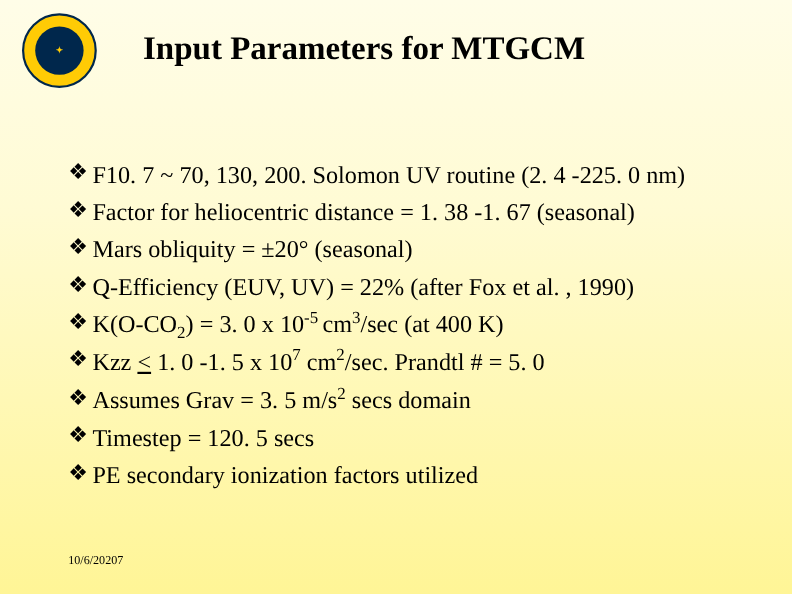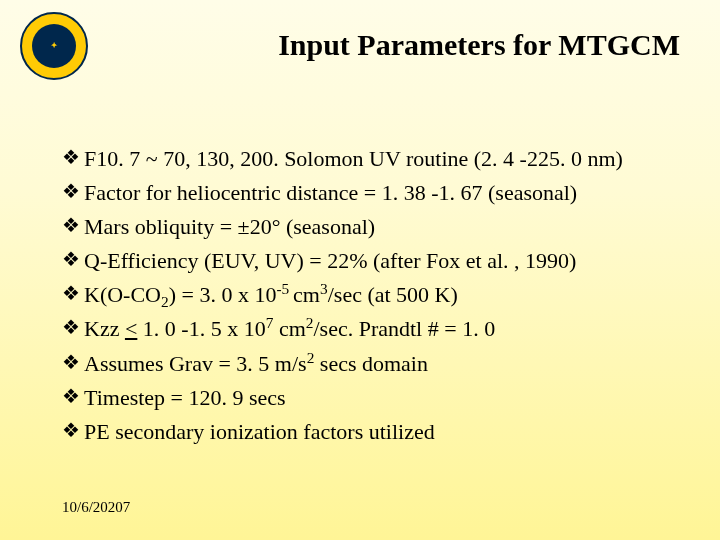--- a/index.html
+++ b/index.html
@@ -53,21 +53,20 @@
     line-height: 1;
   }
   .title {
     position: absolute;
     top: 28px;
     left: 130px;
     right: 40px;
     font-size: 30px;
     font-weight: bold;
     color: #000;
-    text-align: right;
   }
   .body {
     position: absolute;
     top: 142px;
     left: 62px;
     right: 40px;
   }
   .bullet-row {
     display: flex;
     align-items: flex-start;
@@ -84,21 +83,21 @@
   .bullet-text {
     flex: 1 1 auto;
     font-family: Liberation Serif, serif;
   }
   .footer {
     position: absolute;
     bottom: 24px;
     left: 62px;
     right: 48px;
     display: flex;
-    font-size: 15px;
+    font-size: 11px;
     color: #000;
   }
   .sup { font-size: 0.7em; vertical-align: super; line-height: 0; }
   .sub { font-size: 0.7em; vertical-align: sub; line-height: 0; }
   .u { text-decoration: underline; }
 </style>
 </head>
 <body>
 
 <div class="slide">
@@ -131,41 +130,41 @@
     </div>
 
     <div class="bullet-row">
       <span class="bullet-mark">❖</span>
       <span class="bullet-text">Q-Efficiency (EUV, UV) = 22% (after Fox et al. , 1990)</span>
     </div>
 
     <div class="bullet-row">
       <span class="bullet-mark">❖</span>
       <span class="bullet-text">
-        <span>K(O-CO</span><span class="sub">2</span><span>) = 3. 0 x 10</span><span class="sup">-5 </span><span>cm</span><span class="sup">3</span><span>/sec  (at 500 K)</span>
+        <span>K(O-CO</span><span class="sub">2</span><span>) = 3. 0 x 10</span><span class="sup">-5 </span><span>cm</span><span class="sup">3</span><span>/sec  (at 400 K)</span>
       </span>
     </div>
 
     <div class="bullet-row">
       <span class="bullet-mark">❖</span>
       <span class="bullet-text">
-        <span>Kzz </span><span class="u">&lt;</span><span> 1. 0 -1. 5 x 10</span><span class="sup">7</span><span> cm</span><span class="sup">2</span><span>/sec. Prandtl # = 1. 0</span>
+        <span>Kzz </span><span class="u">&lt;</span><span> 1. 0 -1. 5 x 10</span><span class="sup">7</span><span> cm</span><span class="sup">2</span><span>/sec. Prandtl # = 5. 0</span>
       </span>
     </div>
 
     <div class="bullet-row">
       <span class="bullet-mark">❖</span>
       <span class="bullet-text">
         <span>Assumes Grav = 3. 5 m/s</span><span class="sup">2</span><span> secs domain</span>
       </span>
     </div>
 
     <div class="bullet-row">
       <span class="bullet-mark">❖</span>
-      <span class="bullet-text">Timestep = 120. 9 secs</span>
+      <span class="bullet-text">Timestep = 120. 5 secs</span>
     </div>
 
     <div class="bullet-row">
       <span class="bullet-mark">❖</span>
       <span class="bullet-text">PE secondary ionization factors utilized</span>
     </div>
 
   </div>
 
   <div class="footer">

